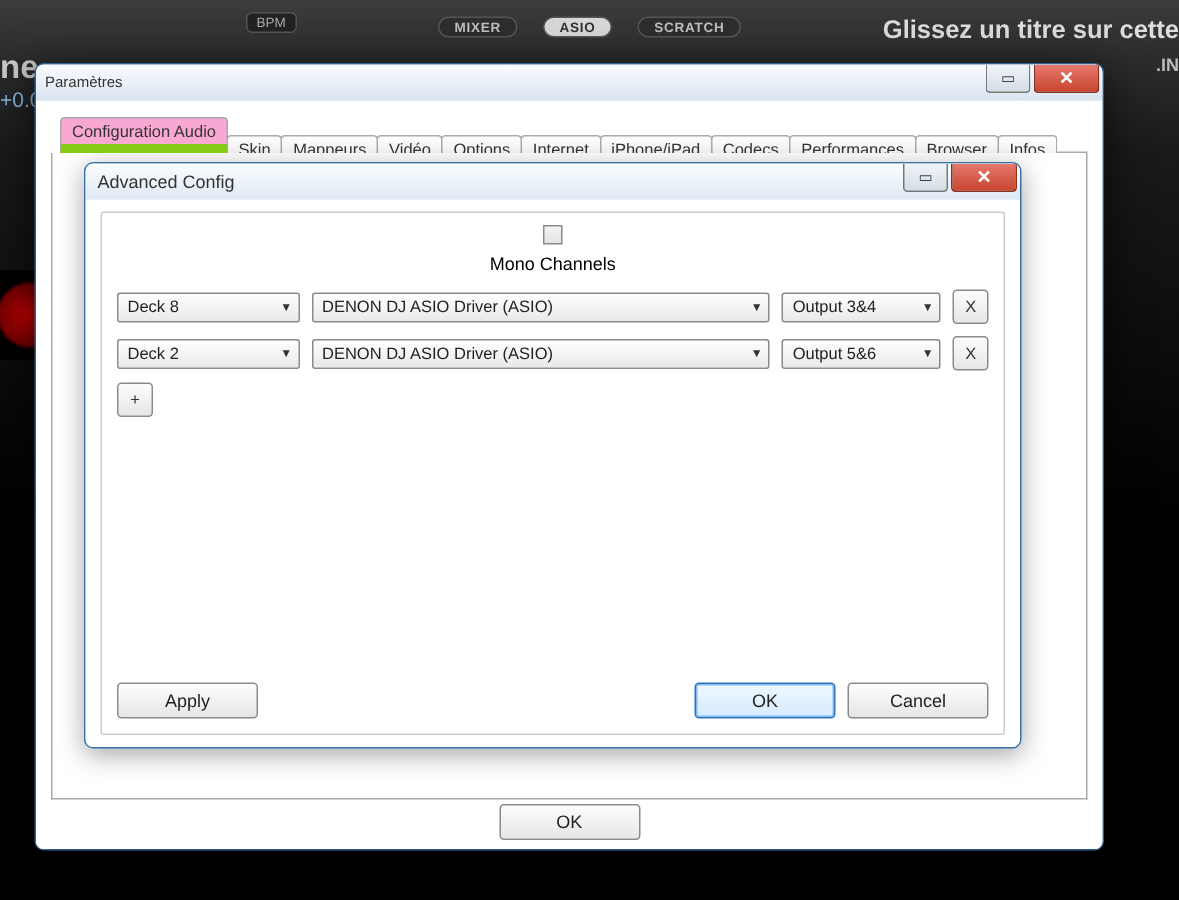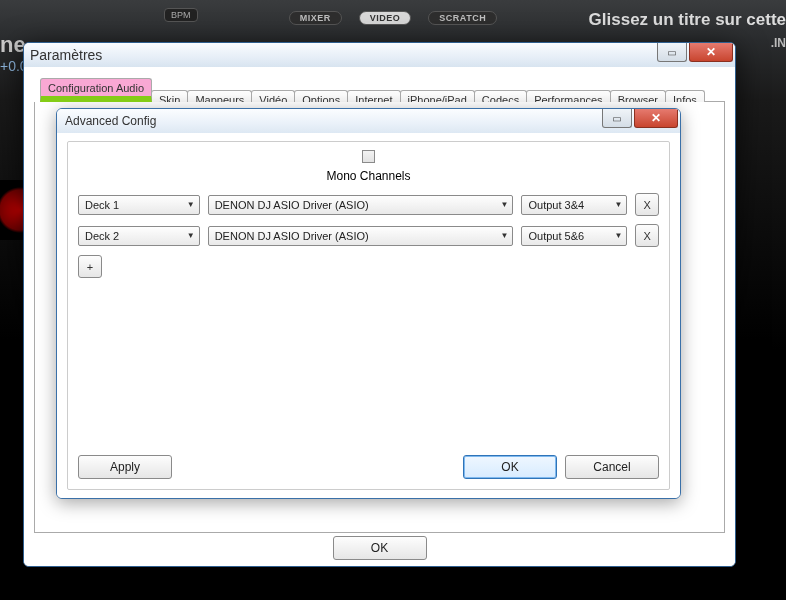--- a/index.html
+++ b/index.html
@@ -88,21 +88,21 @@
   .outer-titlebar {
     height: 24px;
     background: linear-gradient(to bottom, #fafcff 0, #e6eef7 60%, #d8e4f0 100%);
     border-bottom: 1px solid #b8c8d8;
     display: flex;
     align-items: center;
     padding: 0 6px;
     position: relative;
   }
   .outer-title {
-    font-size: 14px;
+    font-size: 10px;
     color: #333;
   }
   .outer-titlebar .win-controls {
     position: absolute;
     right: 2px;
     top: 0;
     display: flex;
   }
   .win-btn {
     width: 28px;
@@ -321,21 +321,21 @@
 <body>
 
 <div class="bg">
   <div class="bg-left-text">
     <div style="font-size:22px;font-weight:bold">ne</div>
     <div style="font-size:14px;color:#8fb8e0">+0.0</div>
   </div>
   <div class="bg-bpm">BPM</div>
   <div class="bg-top">
     <div class="bg-pill">MIXER</div>
-    <div class="bg-pill light">VIDEO</div>
+    <div class="bg-pill light">ASIO</div>
     <div class="bg-pill">SCRATCH</div>
   </div>
   <div class="bg-right-text">
     <span>Glissez un titre sur cette</span>
     <div style="text-align:right;font-size:12px;color:#bbb;margin-top:6px">.IN</div>
   </div>
   <div class="bg-red-knob"></div>
 </div>
 
 <div class="outer-window">
@@ -384,21 +384,21 @@
           <div class="group">
 
             <div class="checkbox-row">
               <div class="checkbox"></div>
               <span>Mono Channels</span>
             </div>
 
             <div id="rows-container">
                 <div class="row">
                   <div class="combo deck">
-                    <span>Deck 1</span>
+                    <span>Deck 8</span>
                     <span class="arrow">▼</span>
                   </div>
                   <div class="combo driver">
                     <span>DENON DJ ASIO Driver (ASIO)</span>
                     <span class="arrow">▼</span>
                   </div>
                   <div class="combo output">
                     <span>Output 3&amp;4</span>
                     <span class="arrow">▼</span>
                   </div>

